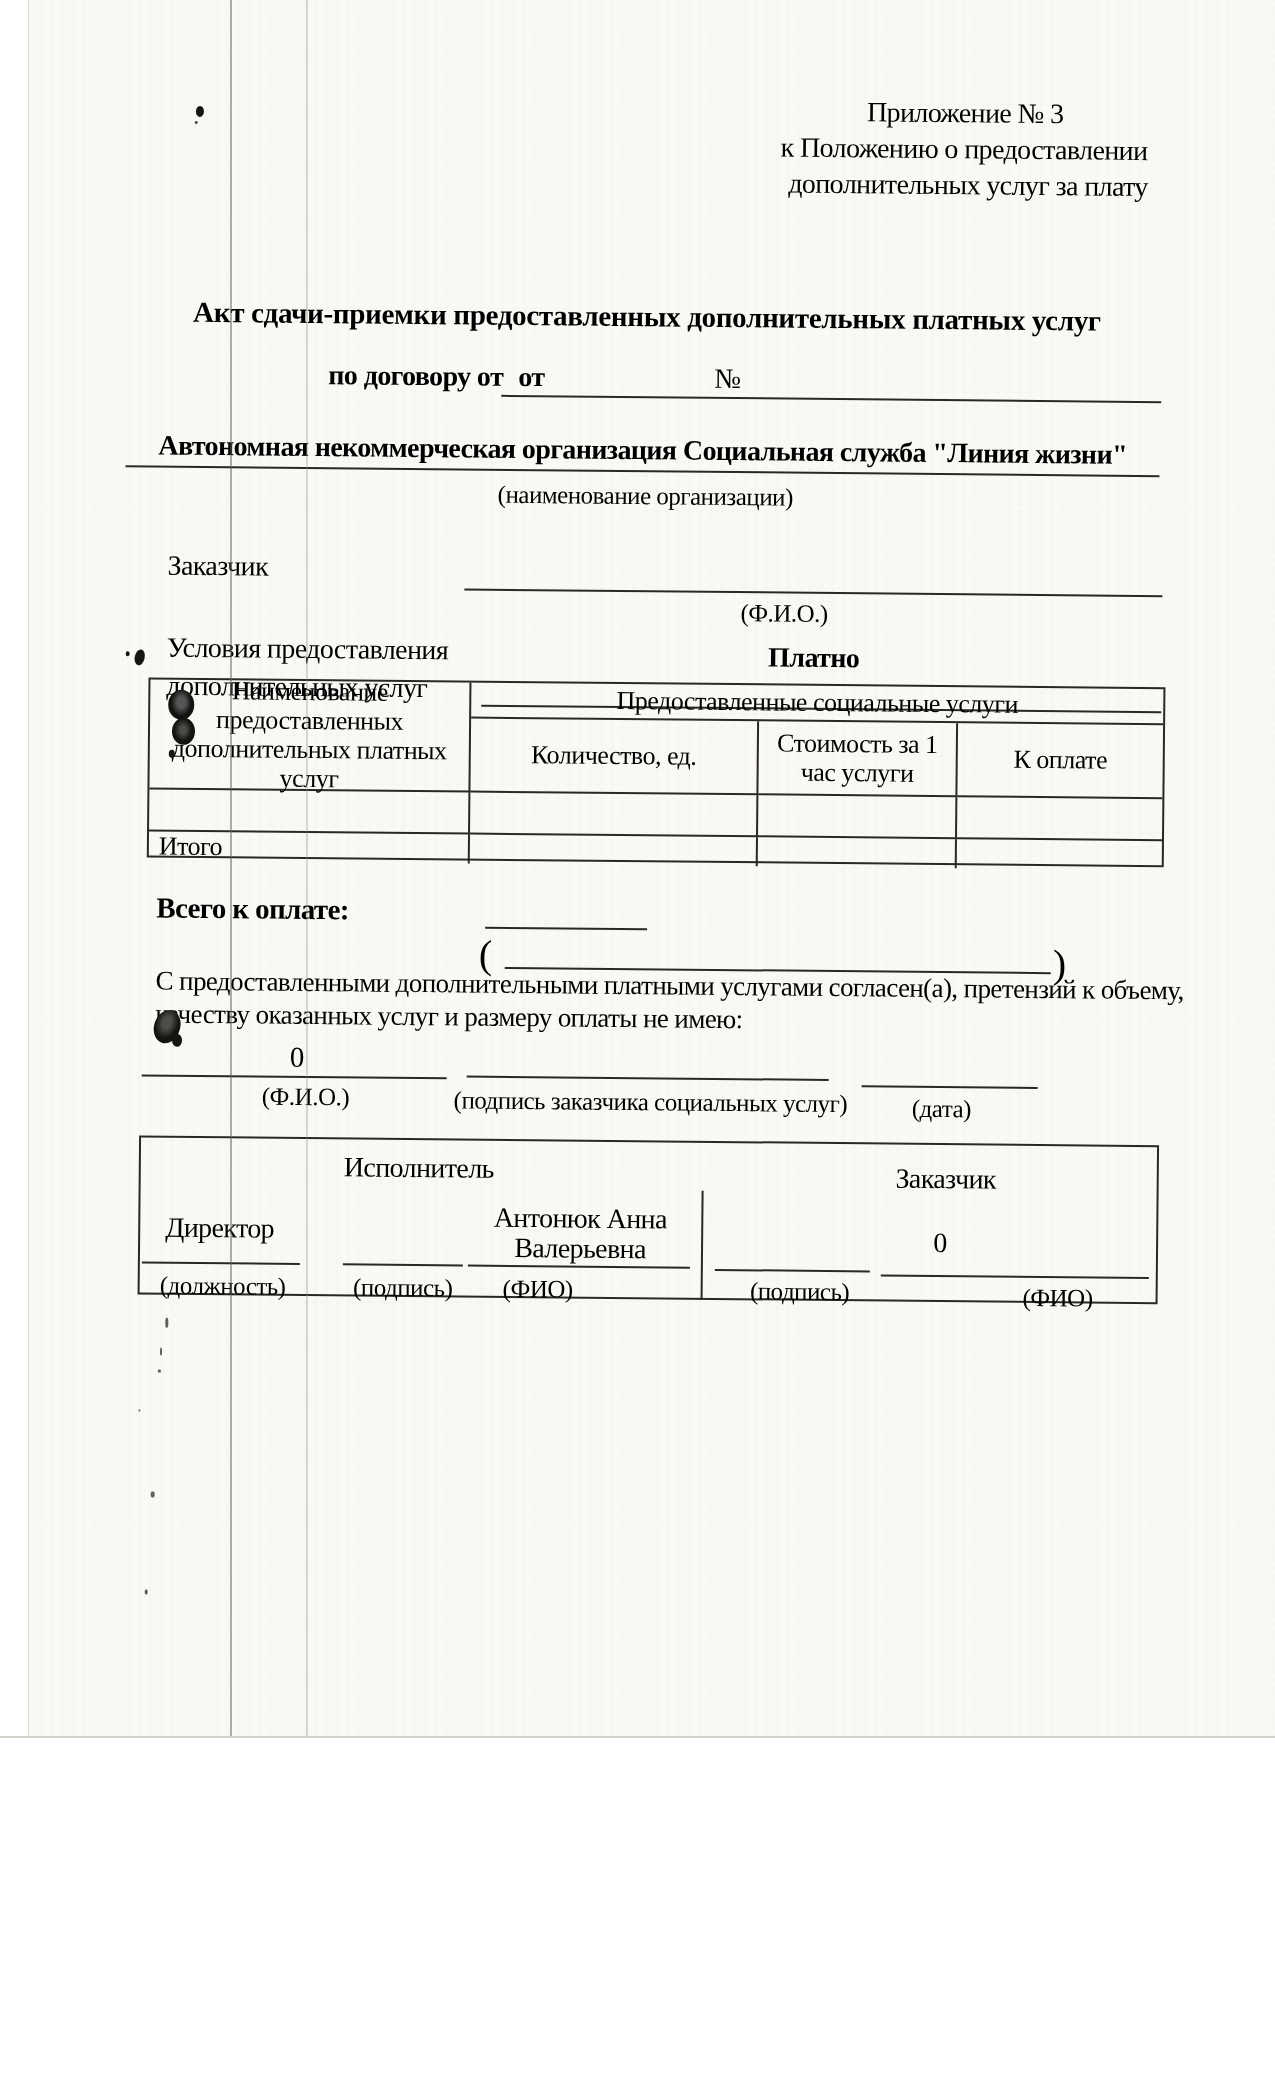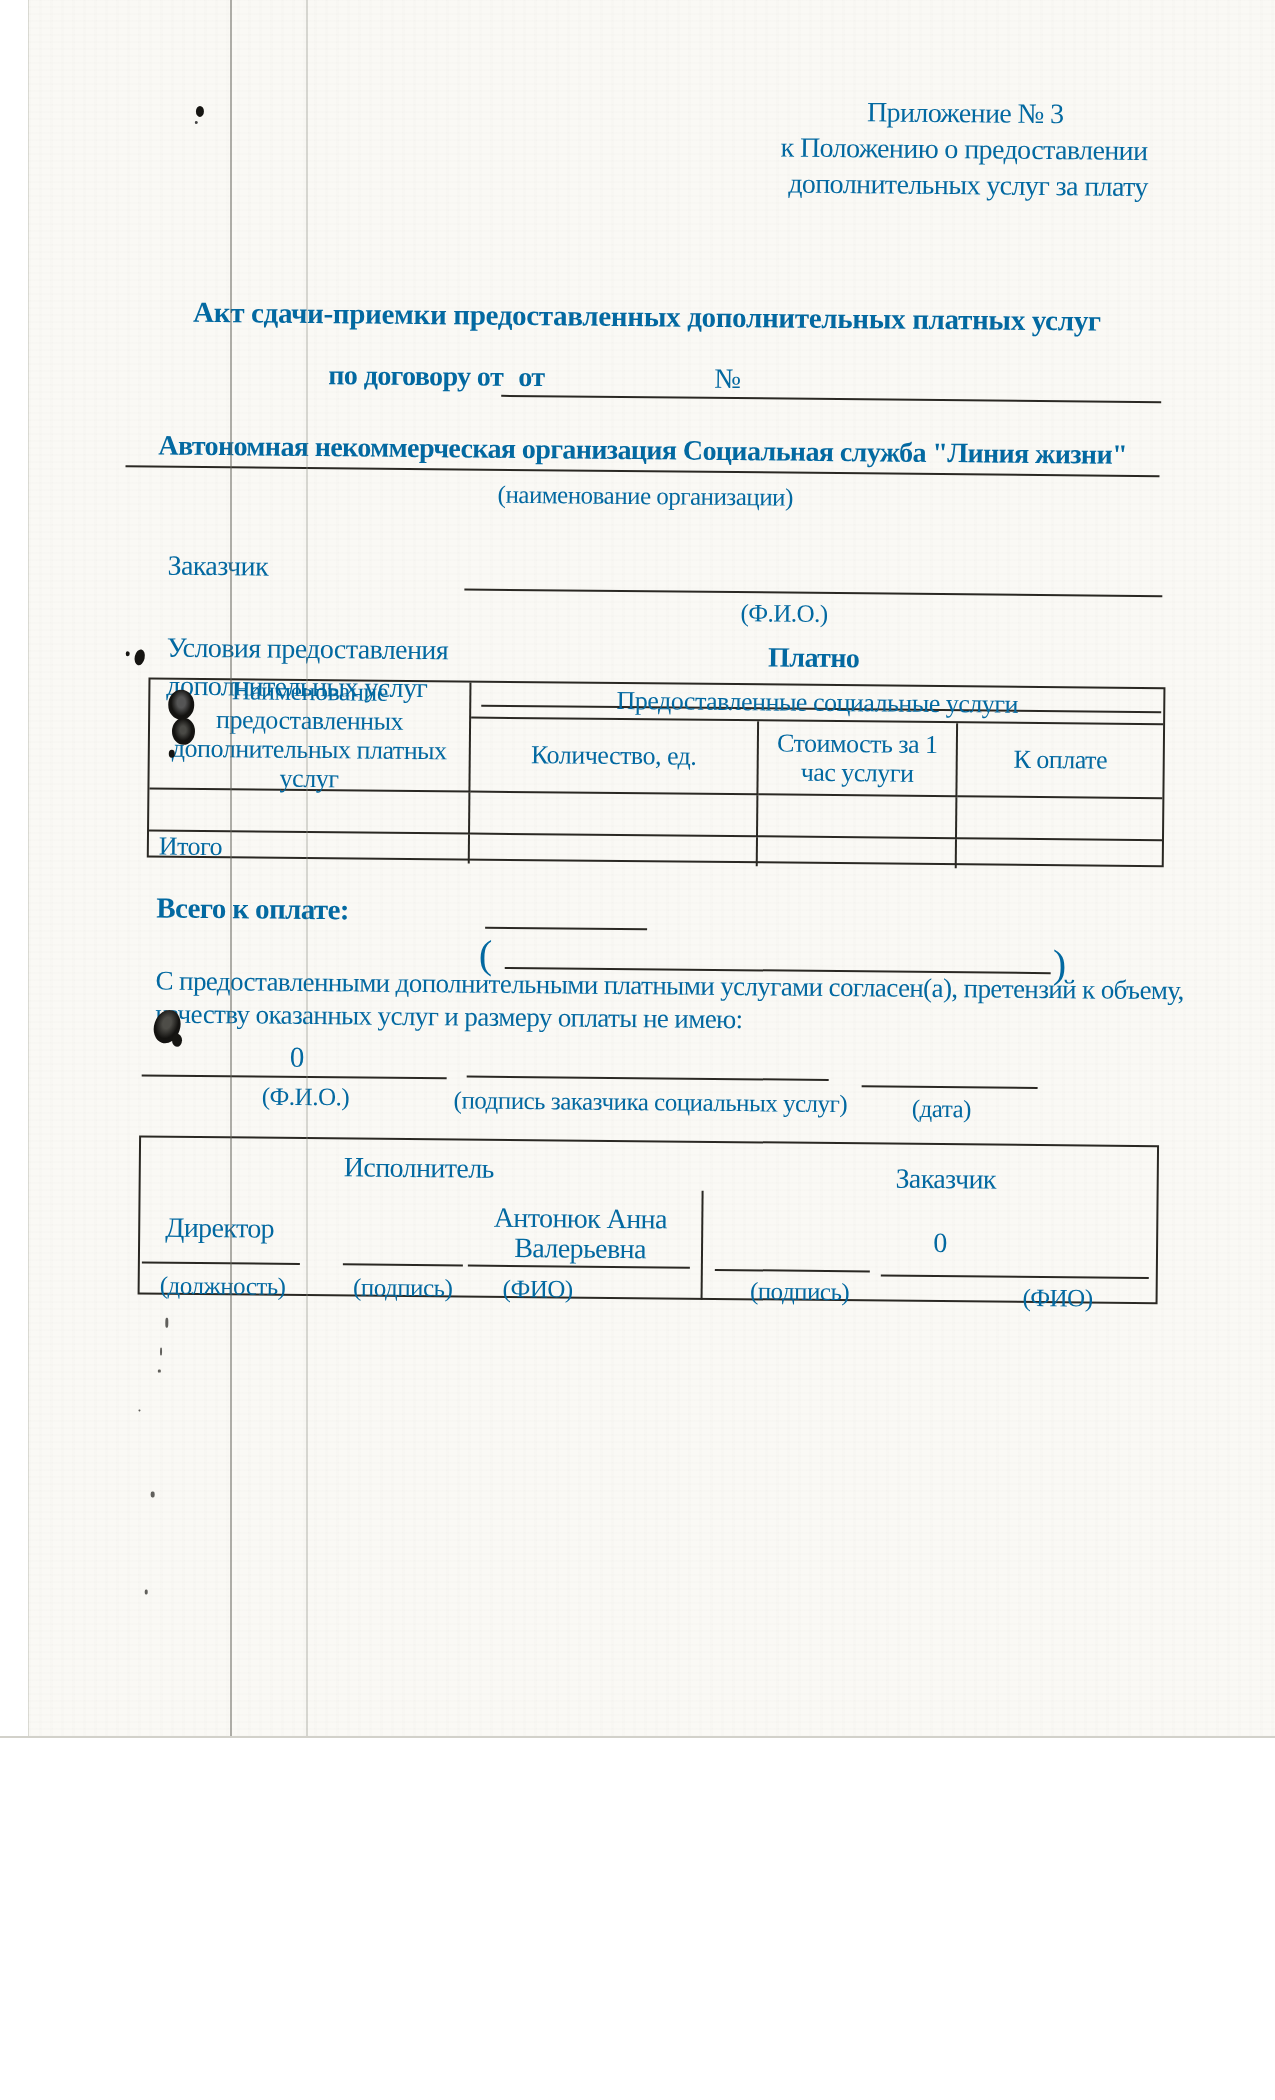--- a/index.html
+++ b/index.html
@@ -1,17 +1,17 @@
 <!DOCTYPE html>
 <html><head>
 <meta charset="utf-8">
 <style>
   html,body{margin:0;padding:0;background:#ffffff;}
   #page{position:relative;width:1275px;height:2100px;background:#ffffff;overflow:hidden;
-        font-family:"Liberation Serif","DejaVu Serif",serif;color:#0369a1;}
+        font-family:"Liberation Serif","DejaVu Serif",serif;color:#000000;}
   .abs{position:absolute;}
   
   #paper{left:0;top:0;width:1275px;height:1737px;background:#faf9f5;}
   #paper-left-strip{left:0;top:0;width:28px;height:1737px;background:#ffffff;}
   #paper-left-edge{left:28px;top:0;width:1px;height:1737px;background:rgba(185,183,175,.45);}
   #paper-bottom-edge{left:0;top:1736px;width:1275px;height:2px;background:#d2d1ca;}
   #paper-texture{left:28px;top:0;width:1247px;height:1737px;pointer-events:none;
      background-image:repeating-linear-gradient(0deg,rgba(70,70,60,.013) 0 2px,transparent 2px 7px),
                       repeating-linear-gradient(90deg,rgba(70,70,60,.01) 0 3px,transparent 3px 11px);}
   

